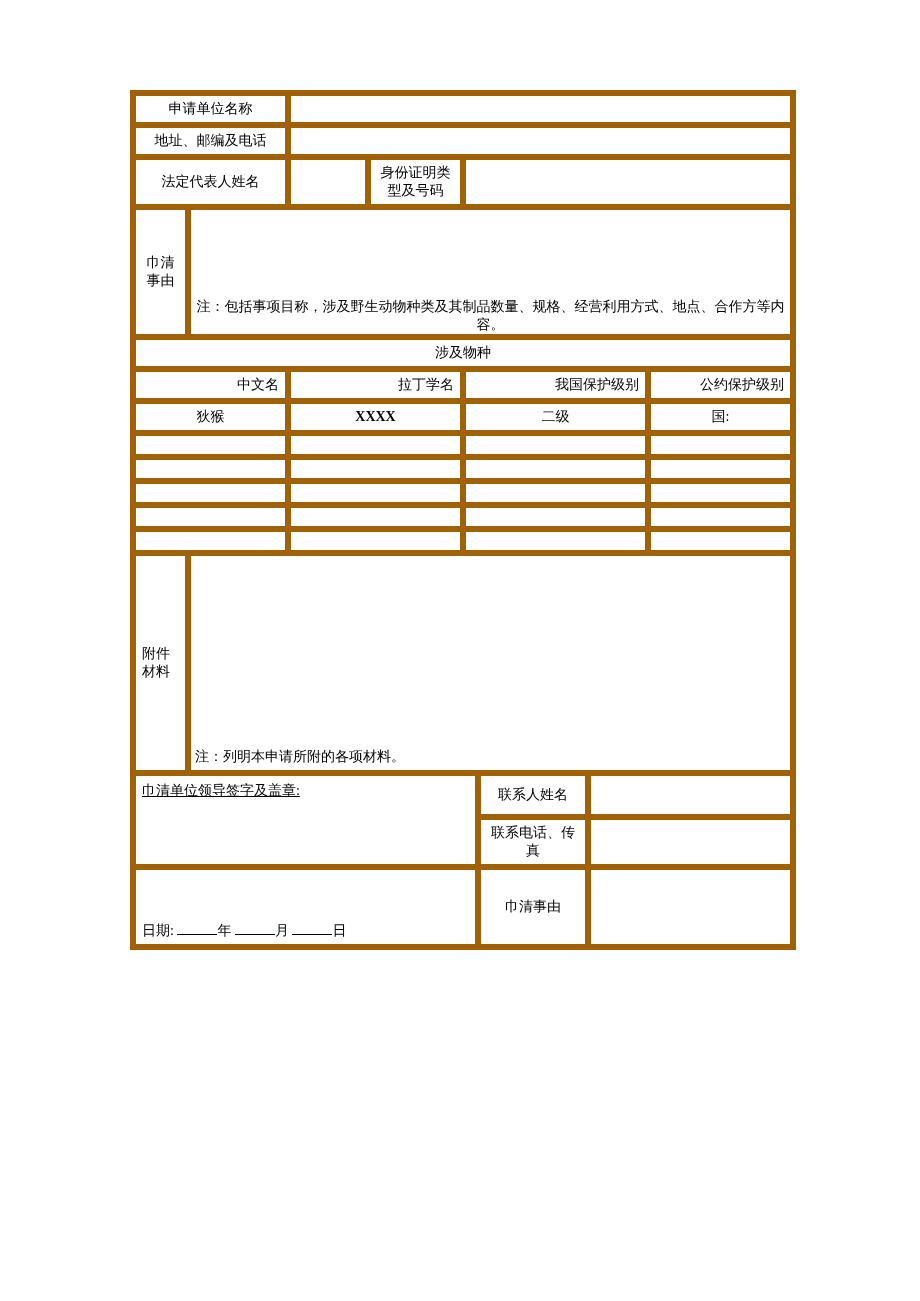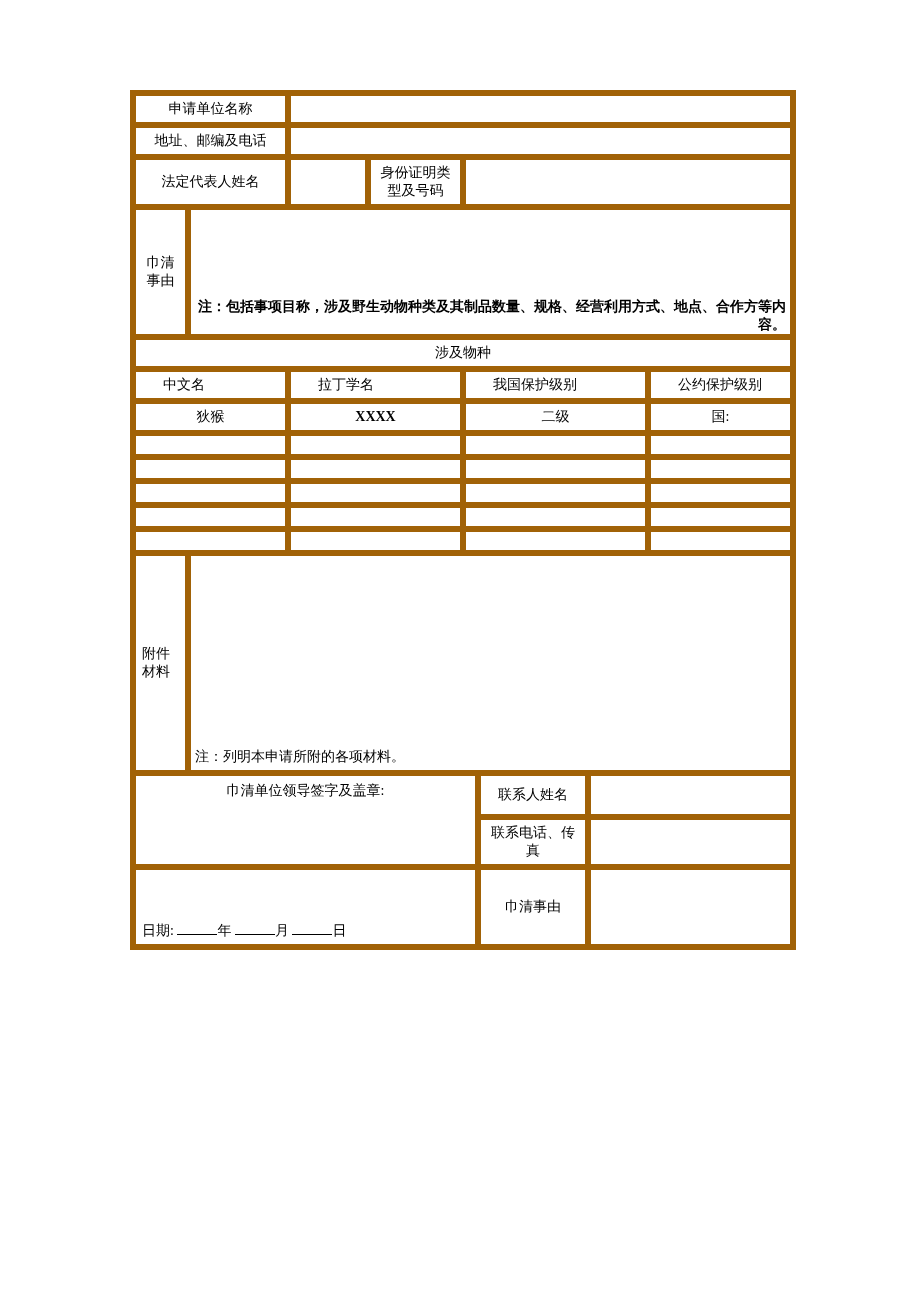--- a/index.html
+++ b/index.html
@@ -29,26 +29,26 @@
       border: 6px solid #a16207;
       padding: 4px 6px;
       font-size: 14px;
       vertical-align: middle;
       text-align: center;
       height: 28px;
     }
     .label-cell { text-align: center; }
     .left-align { text-align: left; }
     .tall-row td { height: 44px; }
-    .reason-block { height: 130px; vertical-align: bottom; text-align: right; padding: 0 4px; font-weight: bold; }
+    .reason-block { height: 130px; vertical-align: bottom; text-align: center; padding: 0 4px; }
     .attach-block { height: 220px; vertical-align: bottom; text-align: left; padding: 4px 4px; }
     .narrow-col { width: 55px; }
-    .species-header td { text-align: left; padding-left: 27px; }
+    .species-header td { text-align: right; padding-left: 27px; }
     .empty-row td { height: 24px; }
-    .sign-block { vertical-align: top; text-align: center; height: 52px; padding-top: 6px; }
+    .sign-block { vertical-align: top; text-align: left; height: 52px; padding-top: 6px; text-decoration: underline; }
     .sign-block-date { vertical-align: bottom; text-align: left; height: 80px; padding-bottom: 4px; }
     .contact-label { width: 110px; }
     .underline { display: inline-block; border-bottom: 1px solid #000; width: 40px; height: 14px; vertical-align: baseline; }
   </style>
 </head>
 <body>
 
 <div class="page">
 
   <table>

